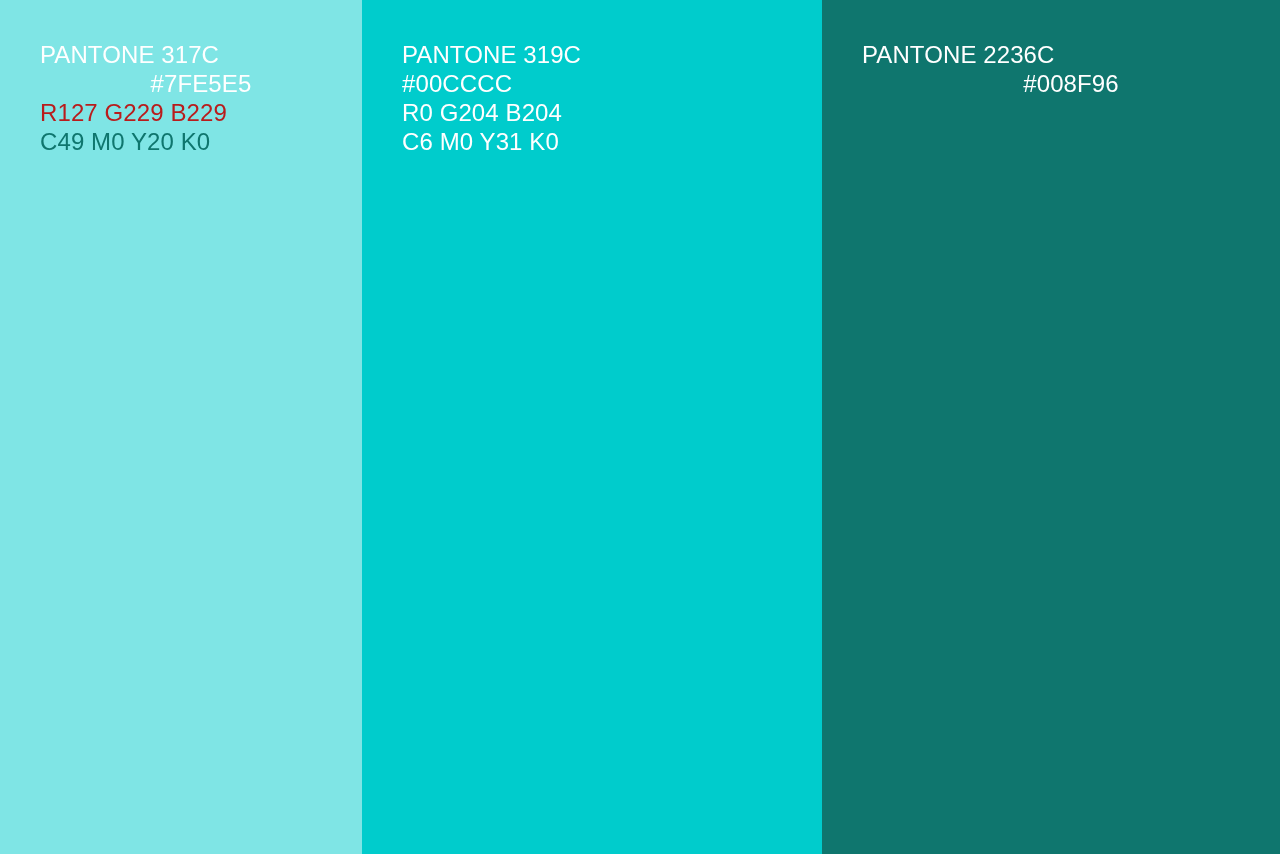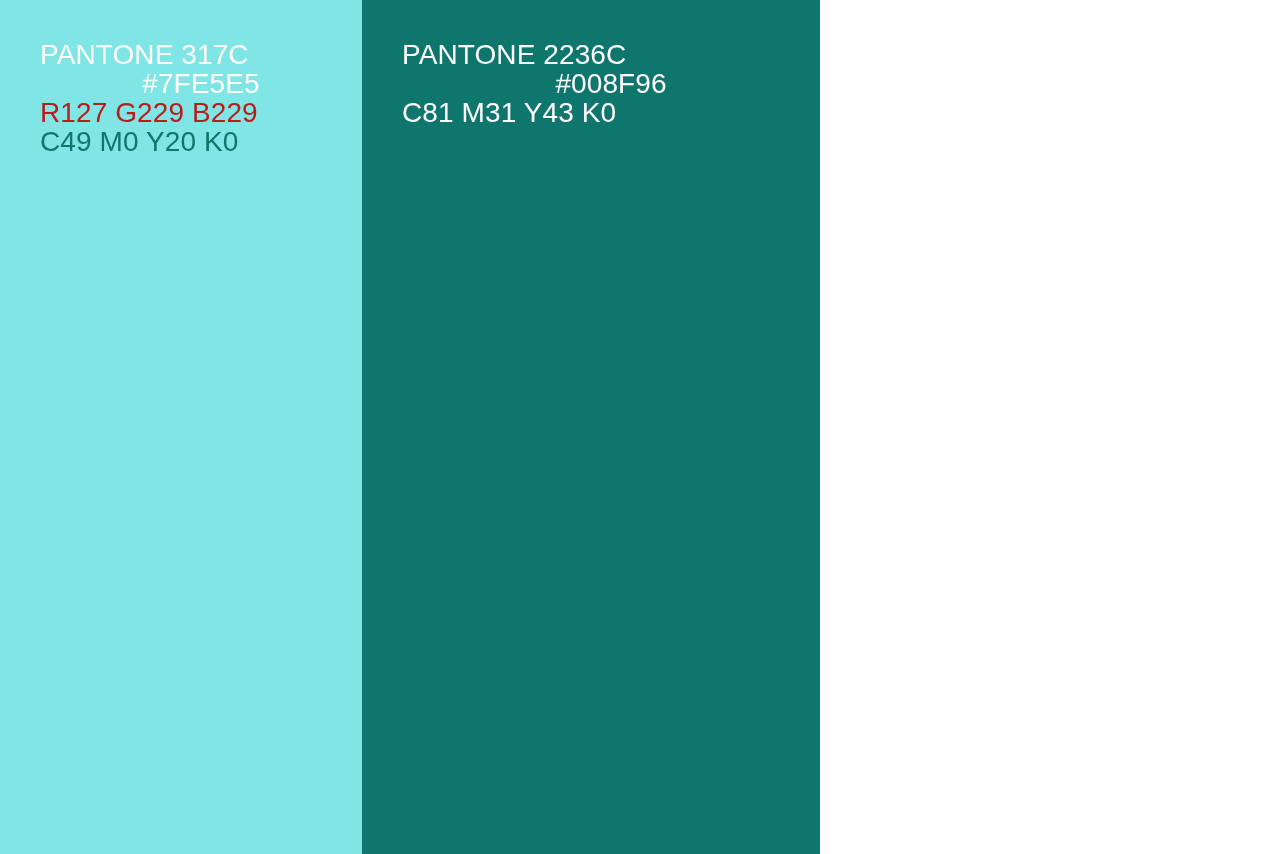--- a/index.html
+++ b/index.html
@@ -30,43 +30,50 @@
   .swatch-2 { width: 460px; }
   .swatch-3 { width: 458px; }
 
   .swatch-info {
     display: block;
   }
   .info-line {
     display: block;
     color: #ffffff;
     font-family: "Liberation Sans", sans-serif;
-    font-size: 28px;
+    font-size: 24px;
     line-height: 29px;
     font-weight: 400;
     letter-spacing: 0.1px;
     white-space: nowrap;
   }
 </style>
 </head>
 <body>
 
 <div class="palette">
 
   <div class="swatch swatch-1" style="background-color: rgb(127, 229, 229); width: 362px;">
     <div class="swatch-info">
       <span class="info-line" style="color: rgb(255, 255, 255);">PANTONE 317C</span>
       <span class="info-line" style="color: rgb(255, 255, 255); text-align: center;">#7FE5E5</span>
       <span class="info-line" style="color: #b91c1c;">R127 G229 B229</span>
       <span class="info-line" style="color: #0f766e;">C49 M0 Y20 K0</span>
     </div>
   </div>
 
+  <div class="swatch swatch-2" style="background-color: rgb(0, 204, 204); width: 460px;">
+    <div class="swatch-info">
+      <span class="info-line" style="color: rgb(255, 255, 255);">PANTONE 319C</span>
+      <span class="info-line" style="color: rgb(255, 255, 255);">#00CCCC</span>
+      <span class="info-line" style="color: rgb(255, 255, 255);">R0 G204 B204</span>
+      <span class="info-line" style="color: rgb(255, 255, 255);">C6 M0 Y31 K0</span>
+    </div>
+  </div>
 
   <div class="swatch swatch-3" style="background-color: #0f766e; width: 458px;">
     <div class="swatch-info">
       <span class="info-line" style="color: rgb(255, 255, 255);">PANTONE 2236C</span>
       <span class="info-line" style="color: rgb(255, 255, 255); text-align: center;">#008F96</span>
-      <span class="info-line" style="color: rgb(255, 255, 255);">C81 M31 Y43 K0</span>
     </div>
   </div>
 
 </div>
 
 </body></html>

